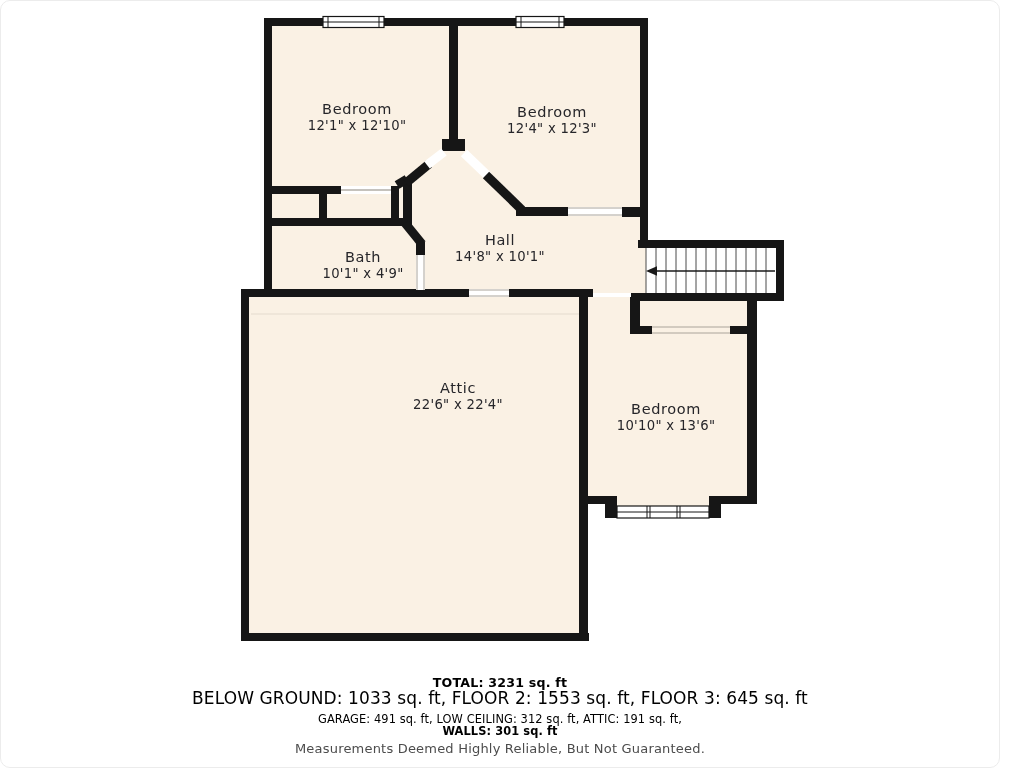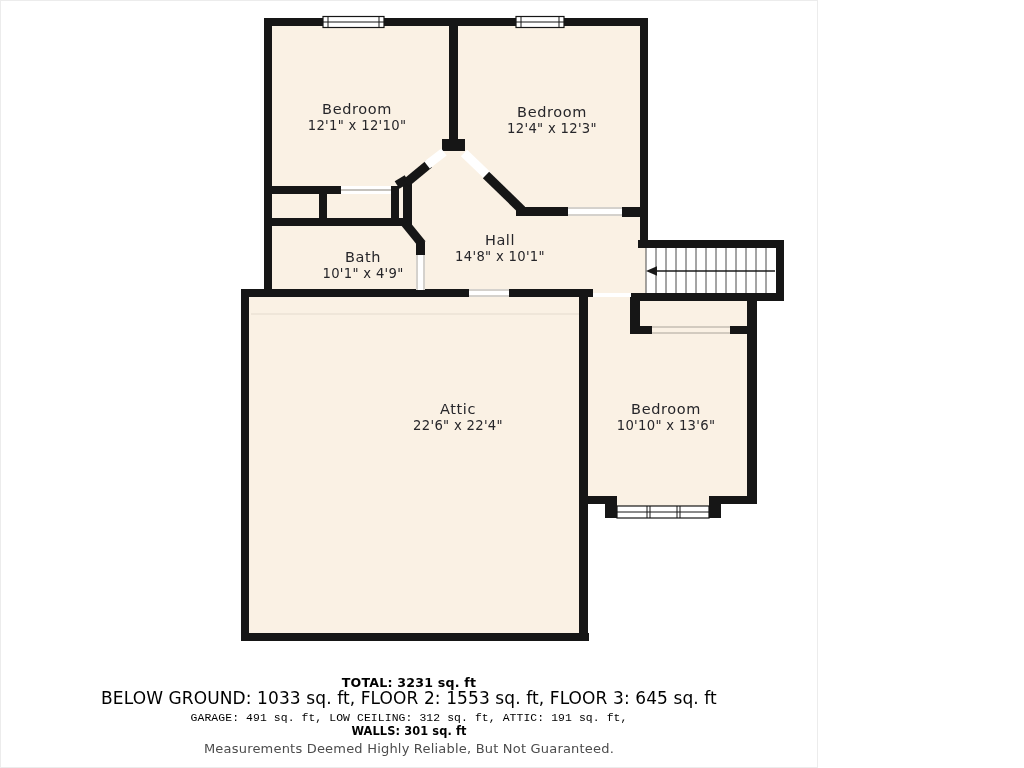--- a/index.html
+++ b/index.html
@@ -1,38 +1,38 @@
 <!DOCTYPE html>
 <html style="--floor: #faf1e4; --wall: #161616;"><head>
 <meta charset="utf-8">
 <style>
   html,body{margin:0;padding:0;background:#fff;}
   #screen{
-    position:relative;width:818px;height:768px;background:#ffffff;
+    position:relative;width:1000px;height:768px;background:#ffffff;
     font-family:"DejaVu Sans",sans-serif;overflow:hidden;
-    border:1px solid #ececec;border-radius:0;box-sizing:border-box;
+    border:1px solid #ececec;border-radius:10px;box-sizing:border-box;
   }
   #plan-svg{position:absolute;left:0;top:0;}
   .floor{fill:var(--floor,#faf1e4);}
   .wall{fill:var(--wall,#161616);}
   .wallstroke{stroke:var(--wall,#161616);stroke-width:9;stroke-linecap:butt;}
   .openstroke{stroke:#ffffff;stroke-width:9;stroke-linecap:butt;}
   .thin{stroke:#aaa49a;stroke-width:1;}
   .tread{stroke:#4a4a4a;stroke-width:1;}
   .room-label{
     position:absolute;transform:translate(-50%,-50%);
     text-align:center;color:#26262a;white-space:nowrap;
     font-size:14.5px;letter-spacing:.6px;line-height:16.5px;
   }
   .room-label .dims{font-size:13.2px;letter-spacing:.3px;}
   .summary{position:absolute;left:0;width:100%;text-align:center;color:#000;}
   .sum-total{top:674px;font-size:12.6px;font-weight:bold;letter-spacing:.2px;}
   .sum-line1{top:687px;font-size:17px;letter-spacing:.1px;}
   .sum-line2{top:699px;font-size:11.4px;letter-spacing:.1px;}
-  .sum-line3{top:711px;font-size:11.4px;letter-spacing:.1px;font-family:Liberation Mono, monospace;}
+  .sum-line3{top:711px;font-size:11.4px;letter-spacing:.1px;}
   .sum-line4{top:723px;font-size:11.4px;letter-spacing:.1px;font-weight:bold;}
   .sum-disclaimer{top:740px;font-size:13px;color:#4c4c4c;letter-spacing:.2px;}
 </style>
 </head>
 <body>
 
 <div id="screen">
 
   <svg id="plan-svg" width="1024" height="768" viewBox="0 0 1024 768">
 
@@ -168,21 +168,21 @@
     <div class="dims">12'4" x 12'3"</div>
   </div>
   <div class="room-label" style="left:362px;top:264px">
     <div>Bath</div>
     <div class="dims">10'1" x 4'9"</div>
   </div>
   <div class="room-label" style="left:499px;top:247px">
     <div>Hall</div>
     <div class="dims">14'8" x 10'1"</div>
   </div>
-  <div class="room-label" style="left:457px;top:416px">
+  <div class="room-label" style="left:457px;top:395px">
     <div>Attic</div>
     <div class="dims">22'6" x 22'4"</div>
   </div>
   <div class="room-label" style="left:665px;top:416px">
     <div>Bedroom</div>
     <div class="dims">10'10" x 13'6"</div>
   </div>
 
   <div class="summary sum-total">TOTAL: 3231 sq. ft</div>
   <div class="summary sum-line1">BELOW GROUND: 1033 sq. ft, FLOOR 2: 1553 sq. ft, FLOOR 3: 645 sq. ft</div>

